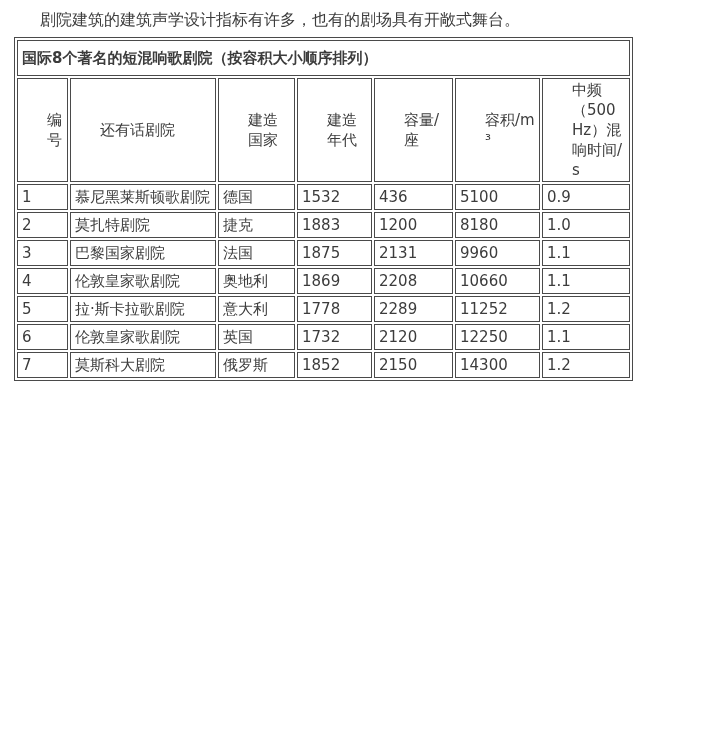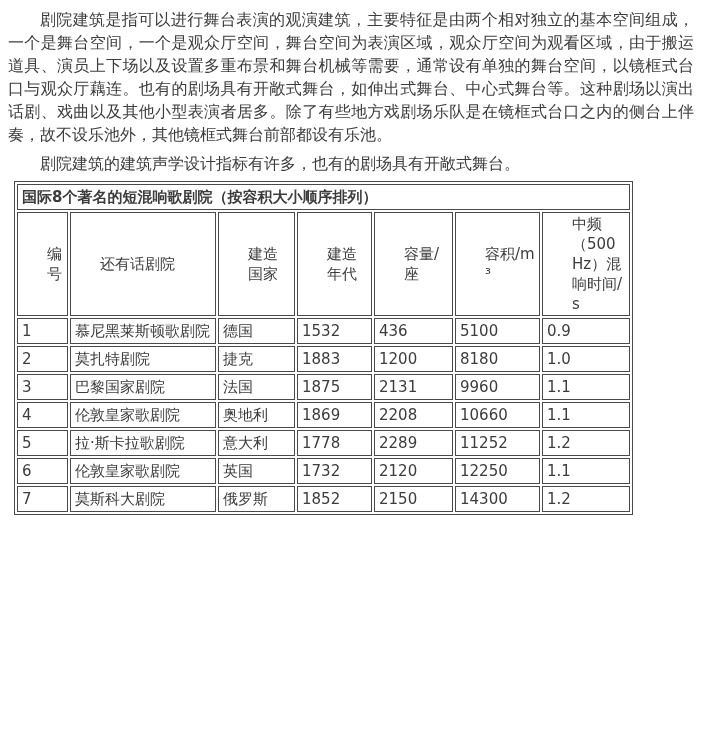--- a/index.html
+++ b/index.html
@@ -40,21 +40,21 @@
     border: 1px solid #4a4a4a;
     padding: 1px 4px;
     font-size: 15px;
     line-height: 20px;
     vertical-align: middle;
     text-align: left;
     word-break: break-all;
     overflow: hidden;
   }
   td.title-cell {
-    height: 26px;
+    height: 36px;
     font-weight: bold;
     font-size: 16px;
     text-align: center;
   }
   tr.header-row td {
     height: 44px;
     padding-left: 29px;
   }
   tr.data-row td {
     height: 26px;
@@ -65,21 +65,20 @@
   col.c3 { width: 75px; }
   col.c4 { width: 79px; }
   col.c5 { width: 85px; }
   col.c6 { width: auto; }
 </style>
 </head>
 <body>
 
 <div class="doc">
 
-  <p class="para">剧院建筑是指可以进行舞台表演的观演建筑，主要特征是由两个相对独立的基本空间组成，一个是舞台空间，一个是观众厅空间，舞台空间为表演区域，观众厅空间为观看区域，由于搬运道具、演员上下场以及设置多重布景和舞台机械等需要，通常设有单独的舞台空间，以镜框式台口与观众厅藕连。也有的剧场具有开敞式舞台，如伸出式舞台、中心式舞台等。这种剧场以演出话剧、戏曲以及其他小型表演者居多。除了有些地方戏剧场乐队是在镜框式台口之内的侧台上伴奏，故不设乐池外，其他镜框式舞台前部都设有乐池。</p>
   <p class="para">剧院建筑的建筑声学设计指标有许多，也有的剧场具有开敞式舞台。</p>
 
   <table class="opera-table">
     <colgroup>
       <col class="c0">
         <col class="c1">
         <col class="c2">
         <col class="c3">
         <col class="c4">
         <col class="c5">

